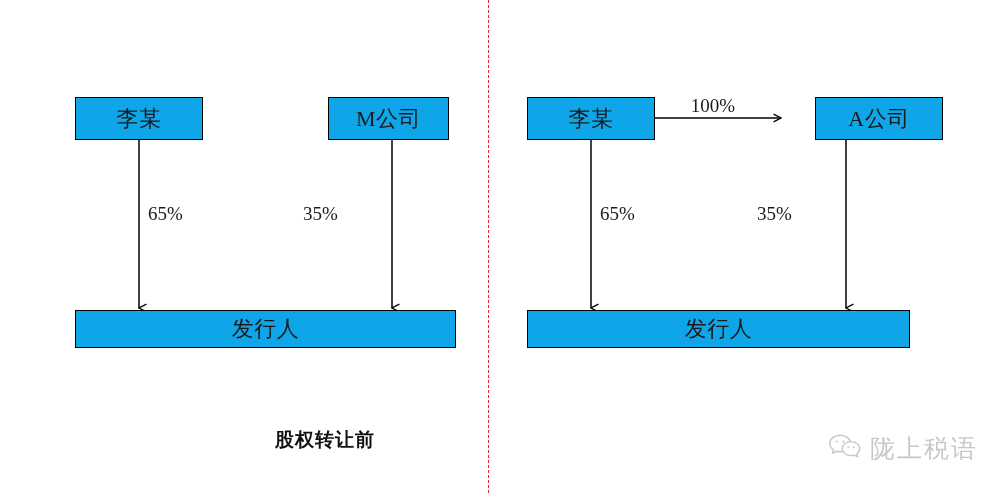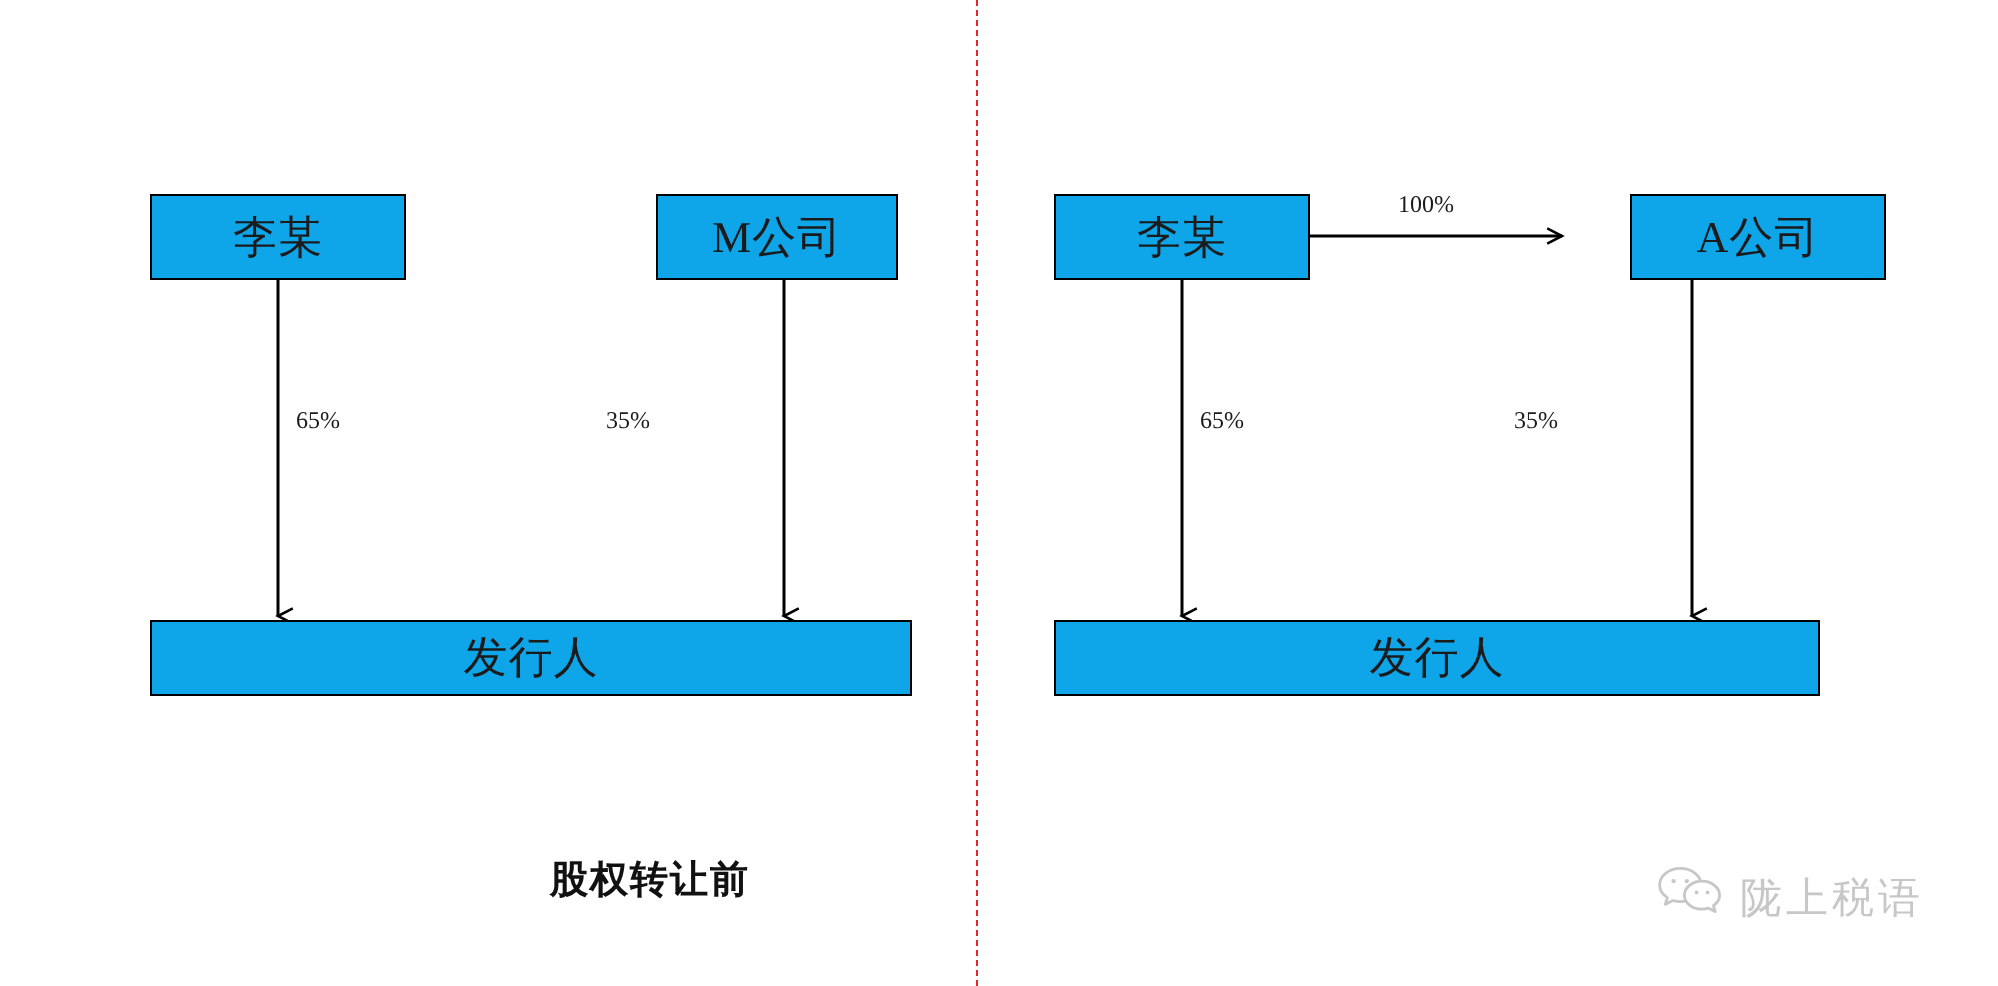--- a/index.html
+++ b/index.html
@@ -39,21 +39,21 @@
     left: 0;
     top: 0;
     width: 999px;
     height: 493px;
     pointer-events: none;
   }
   
   .edge-label {
     position: absolute;
     font-family: "Liberation Serif", "DejaVu Serif", serif;
-    font-size: 12px;
+    font-size: 19px;
     color: #1b1b1b;
     line-height: 1;
     white-space: nowrap;
   }
   .edge-label.right-of-line { text-align: center; }
   .edge-label.left-of-line  { }
   .edge-label.above-line    { text-align: center; }
   
   .caption {
     position: absolute;
@@ -76,21 +76,21 @@
   
   #watermark {
     position: absolute;
     display: flex;
     align-items: center;
     gap: 8px;
     opacity: 0.55;
   }
   #watermark .wm-text {
     font-family: "Liberation Serif", "DejaVu Serif", serif;
-    font-size: 21px;
+    font-size: 25px;
     color: #9a9a9a;
     letter-spacing: 2px;
     white-space: nowrap;
   }
   #watermark .wm-icon { display: block; }
 </style>
 </head>
 <body>
 
 <div id="canvas">

